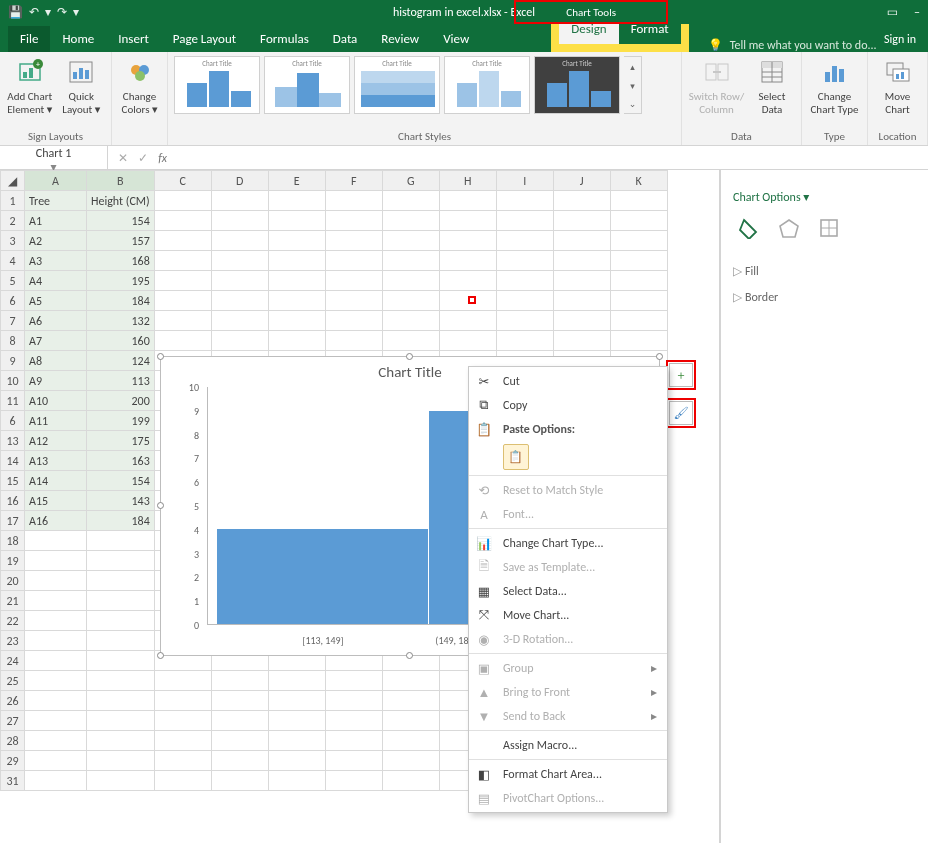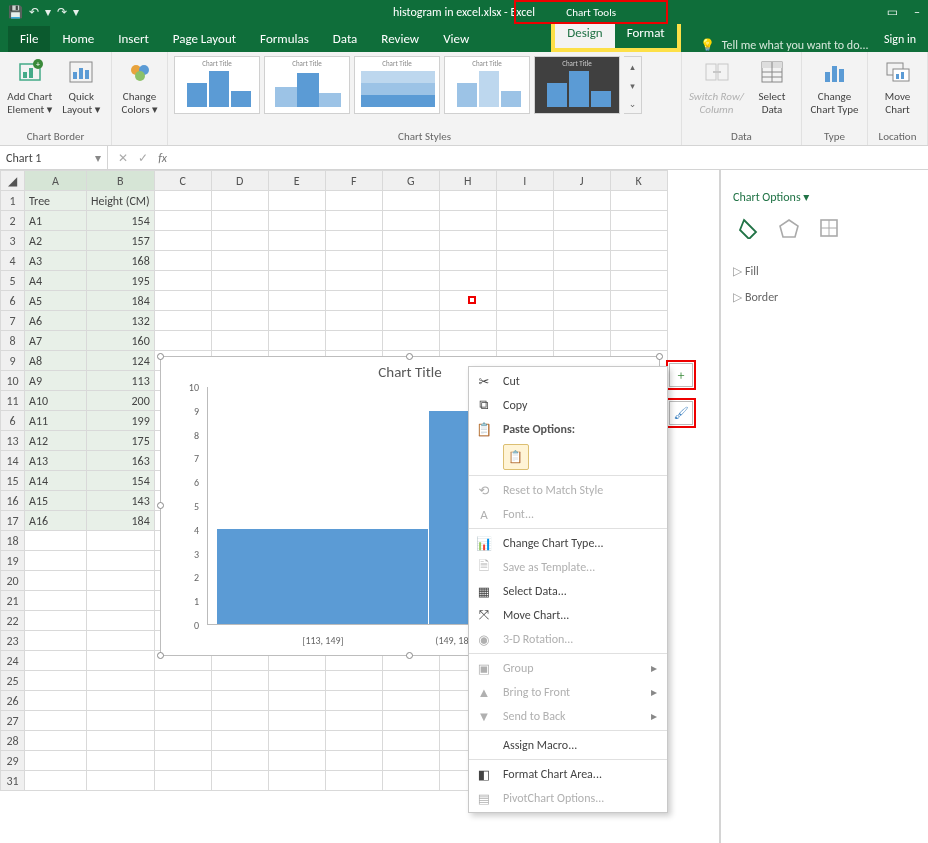--- a/index.html
+++ b/index.html
@@ -16,42 +16,42 @@
 
 
 .tabs { height: 28px; background: #0f6e3a; display: flex; align-items: flex-end; color: #fff; font-size: 13px; padding-left: 8px; }
 .tabs .tab { padding: 5px 12px 6px; cursor: pointer; }
 .tabs .tab.file { background: #0b5a2e; }
 .tabs .tab.active { background: #f3f3f3; color: #217346; }
 .tabs .contextual { margin-left: 70px; display: flex; }
 .tabs .contextual .tab { border-bottom:2px solid transparent;}
 .tabs .tell { margin-left: 20px; color: #d7e8dc; font-size: 12px; display:flex; align-items:center; gap:6px;}
 .tabs .signin { margin-left: auto; padding-right: 12px; font-size: 12px; padding-bottom:6px;}
-.contextual-box { border:4px solid #fde047; display:flex; }
+.contextual-box { border:8px solid #fde047; display:flex; }
 
 
 .ribbon { height: 94px; background: #f3f3f3; border-bottom: 1px solid #d4d4d4; display: flex; position: relative; }
 .rgroup { border-right: 1px solid #e1e1e1; display: flex; flex-direction: column; justify-content: space-between; padding: 4px 6px 2px; }
 .rgroup .label { text-align: center; font-size: 11px; color: #666; padding-top: 2px; }
 .rgroup .items { display: flex; gap: 4px; }
 .ritem { display: flex; flex-direction: column; align-items: center; justify-content: flex-start; width: 50px; font-size: 11px; text-align: center; cursor: pointer; color:#444;}
-.ritem.disabled { color: #b0b0b0; font-style: italic; }
+.ritem.disabled { color: #b0b0b0; }
 .ritem .ico { width: 32px; height: 32px; margin-bottom: 2px; display:flex; align-items:center; justify-content:center;}
 .styles-gallery { display: flex; gap: 6px; align-items:center; }
 .style-thumb { width: 86px; height: 58px; border:1px solid #d0d0d0; background:#fff; position:relative; overflow:hidden; cursor:pointer;}
 .style-thumb .bar { position:absolute; bottom:6px; background:#5b9bd5;}
 .style-thumb.dark { background:#404040;}
 .style-thumb.dark .bar{ background:#5b9bd5;}
 .style-thumb .title{ position:absolute; top:2px; left:0; right:0; text-align:center; font-size:7px; color:#888;}
 .gallery-more { width: 18px; height:58px; border:1px solid #d0d0d0; border-left:none; display:flex; flex-direction:column;}
 .gallery-more div{flex:1; display:flex; align-items:center; justify-content:center; font-size:9px; color:#666;}
 
 
 .fxbar { height: 24px; border-bottom: 1px solid #d4d4d4; display: flex; align-items: center; background:#fff;}
-.namebox { width: 108px; border-right:1px solid #d4d4d4; height:100%; display:flex; align-items:center; padding:0 6px; font-size:12px; justify-content:space-between;}
+.namebox { width: 108px; border-right:1px solid #d4d4d4; height:100%; display:flex; align-items:center; padding:0 6px; font-size:12px; justify-content:space-between;flex-direction:column;}
 .fxbtns { display:flex; gap:10px; padding:0 10px; color:#aaa;}
 .fxlabel { font-style: italic; color:#777; padding-right:8px;}
 
 
 .sheetarea { position: relative; height: calc(843px - 24px - 28px - 94px - 24px); display:flex;}
 .grid { position:relative; width: 720px; overflow:hidden; border-right:1px solid #d4d4d4;}
 table.cells { border-collapse: collapse; table-layout:fixed;}
 table.cells th, table.cells td { border:1px solid #d9d9d9; height:20px; font-size:12px; font-weight:normal; background:#fff; padding:0 4px; overflow:hidden; white-space:nowrap;}
 table.cells th { background:#f0f0f0; color:#555; text-align:center;}
 table.cells .rowhdr { width:24px; text-align:center; background:#f0f0f0;}
@@ -169,21 +169,21 @@
             <svg width="28" height="28">
               <rect x="3" y="4" width="22" height="20" fill="none" stroke="#888"></rect>
               <rect x="6" y="14" width="4" height="7" fill="#5b9bd5"></rect>
               <rect x="12" y="10" width="4" height="11" fill="#5b9bd5"></rect>
               <rect x="18" y="12" width="4" height="9" fill="#5b9bd5"></rect>
             </svg>
           </div>
         <span>Quick Layout ▾</span>
       </div>
     </div>
-    <div class="label">Chart Border</div>
+    <div class="label">Sign Layouts</div>
   </div>
 
   <div class="rgroup" style="width:56px">
     <div class="items">
       <div class="ritem">
         <div class="ico">
             <svg width="28" height="28">
               <circle cx="10" cy="12" r="5" fill="#e8a33d"></circle>
               <circle cx="18" cy="12" r="5" fill="#5b9bd5"></circle>
               <circle cx="14" cy="18" r="5" fill="#8cc168"></circle>

